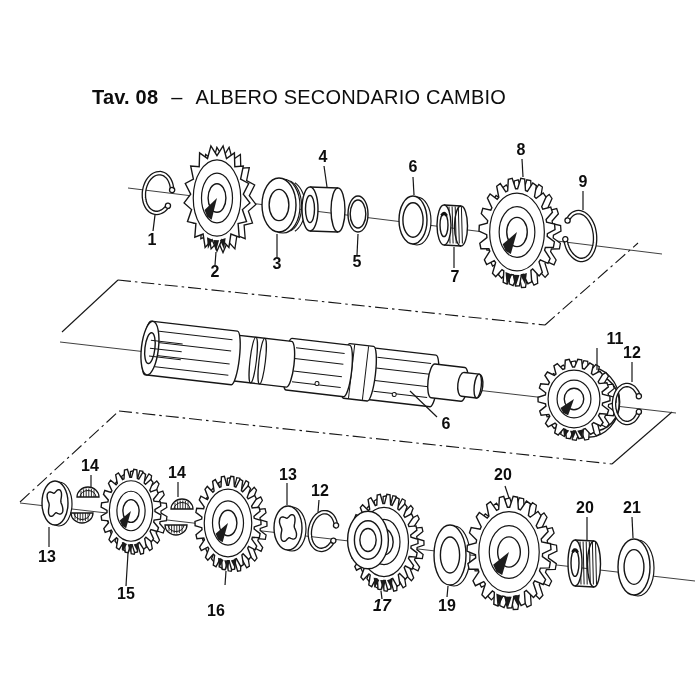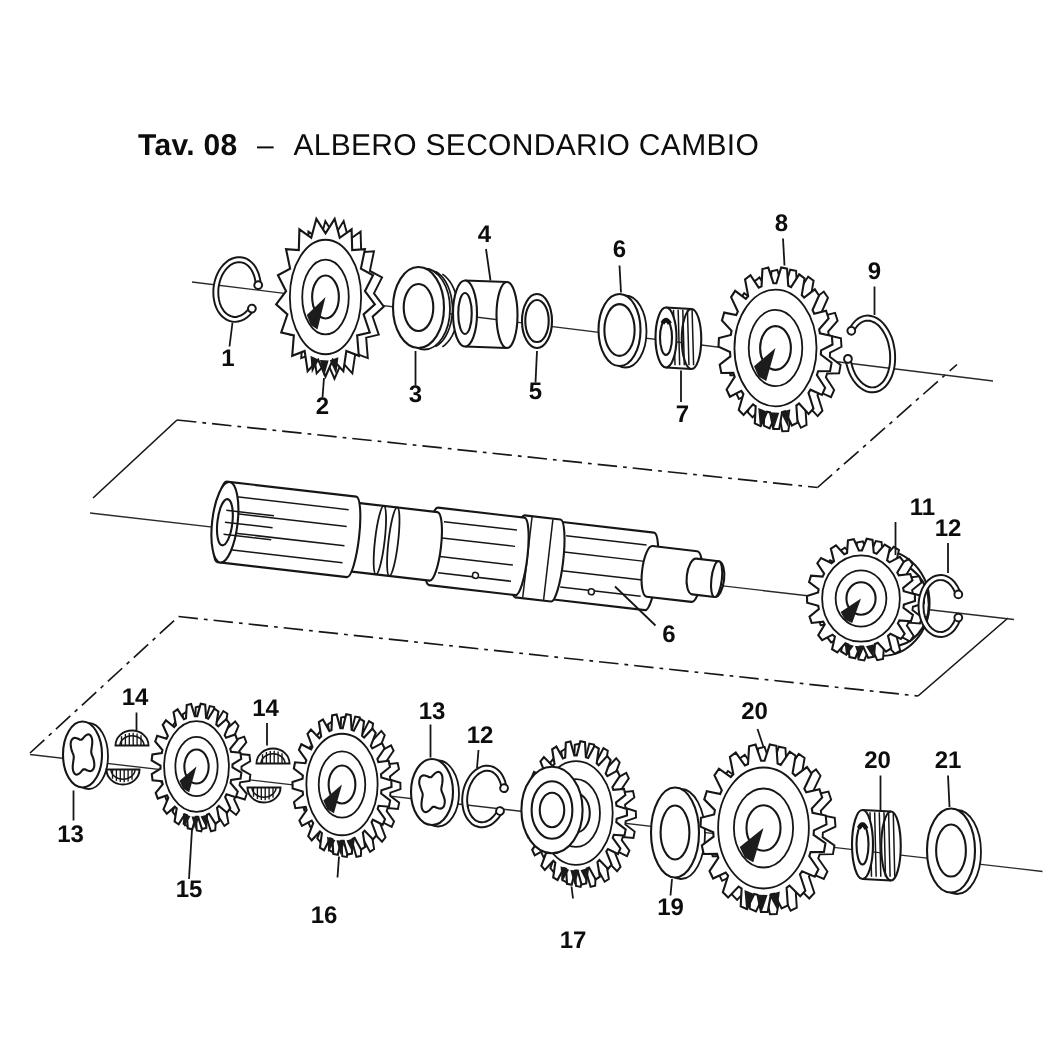--- a/index.html
+++ b/index.html
@@ -327,19 +327,19 @@
       <div class="num" style="left: 446px; top: 424px;">6</div>
       <div class="num" style="left: 596px; top: 339px; margin-left: 19px;">11</div>
       <div class="num" style="left: 632px; top: 353px;">12</div>
       <div class="num" style="left: 47px; top: 557px;">13</div>
       <div class="num" style="left: 90px; top: 466px;">14</div>
       <div class="num" style="left: 126px; top: 594px;">15</div>
       <div class="num" style="left: 177px; top: 473px;">14</div>
       <div class="num" style="left: 216px; top: 592px; margin-top: 19px;">16</div>
       <div class="num" style="left: 288px; top: 475px;">13</div>
       <div class="num" style="left: 320px; top: 491px;">12</div>
-      <div class="num" style="left: 382px; top: 628px;">17</div>
+      <div class="num" style="left: 382px; top: 606px; font-style: italic;">17</div>
       <div class="num" style="left: 447px; top: 606px;">19</div>
       <div class="num" style="left: 503px; top: 475px;">20</div>
       <div class="num" style="left: 585px; top: 508px;">20</div>
       <div class="num" style="left: 632px; top: 508px;">21</div>
     </div>
 </div>
 
 </body></html>

